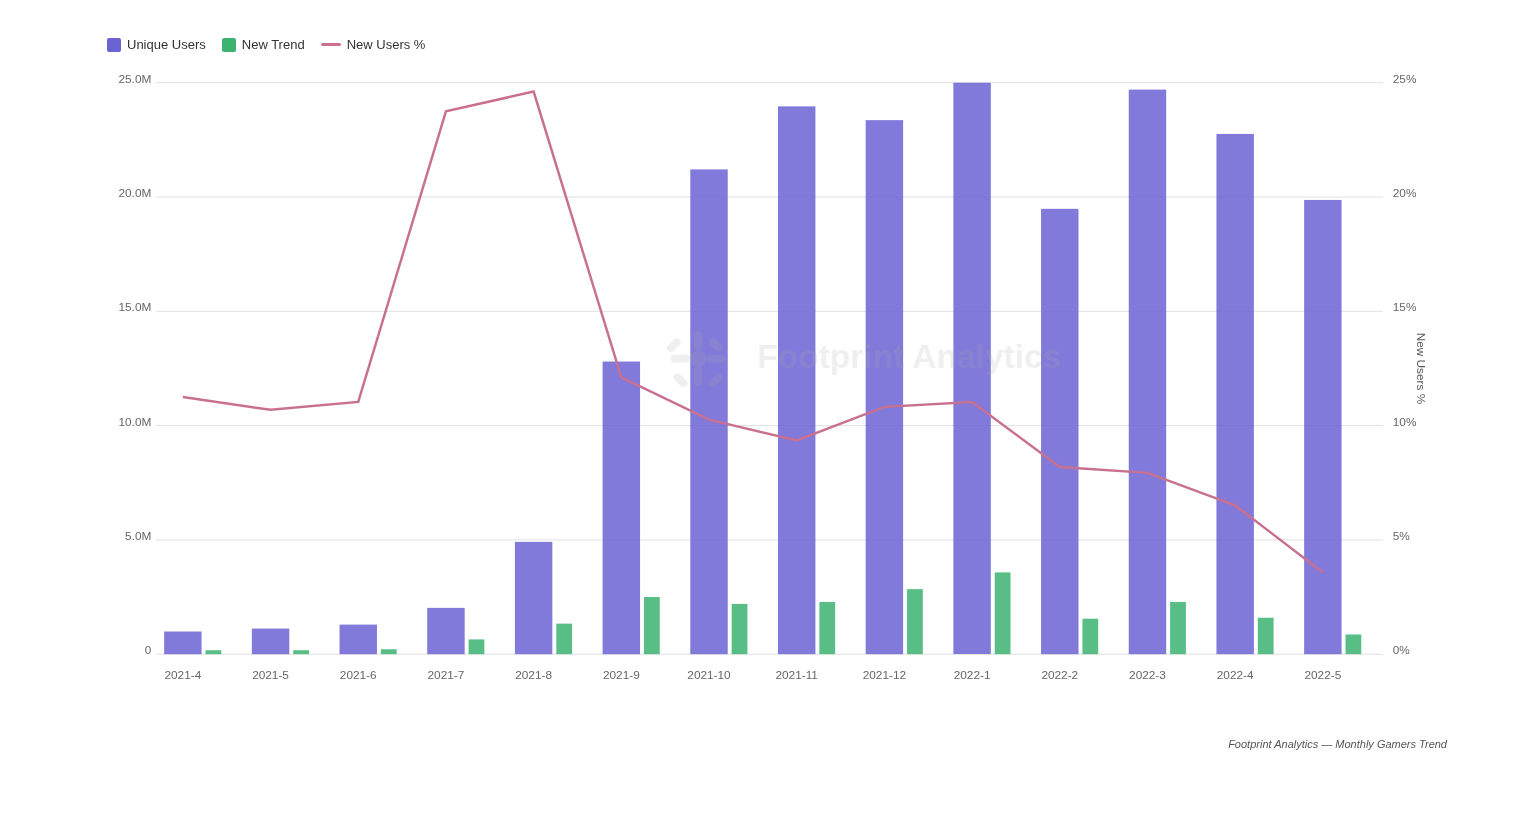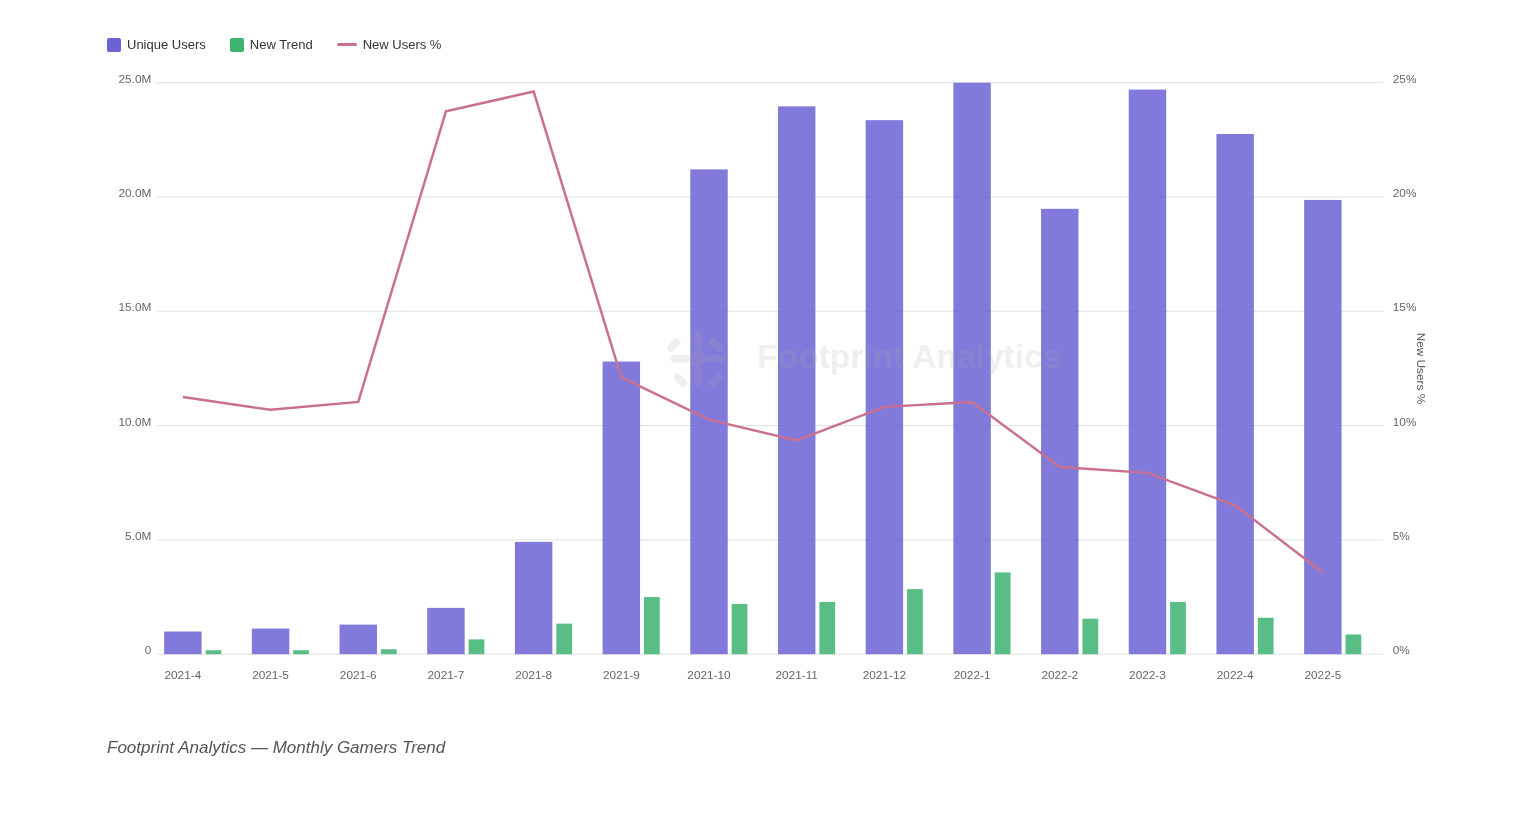--- a/index.html
+++ b/index.html
@@ -13,21 +13,21 @@
       justify-content: center;
     }
     .chart-container {
       width: 1480px;
       height: 800px;
       position: relative;
       padding: 20px 60px 80px 80px;
     }
     .legend {
       display: flex;
-      gap: 24px;
+      gap: 16px;
       align-items: center;
       margin-bottom: 16px;
     }
     .legend-item {
       display: flex;
       align-items: center;
       gap: 6px;
       font-size: 13px;
       color: #333;
     }
@@ -35,23 +35,23 @@
       width: 14px;
       height: 14px;
       border-radius: 2px;
     }
     .chart-area {
       position: relative;
       width: 100%;
       height: 660px;
     }
     .chart-title {
-      text-align: left;
+      text-align: right;
       font-style: italic;
-      font-size: 17px;
+      font-size: 11px;
       color: #555;
       margin-top: 10px;
     }
   </style>
 </head>
 <body>
 
 <div class="chart-container">
 
   <div class="legend">

